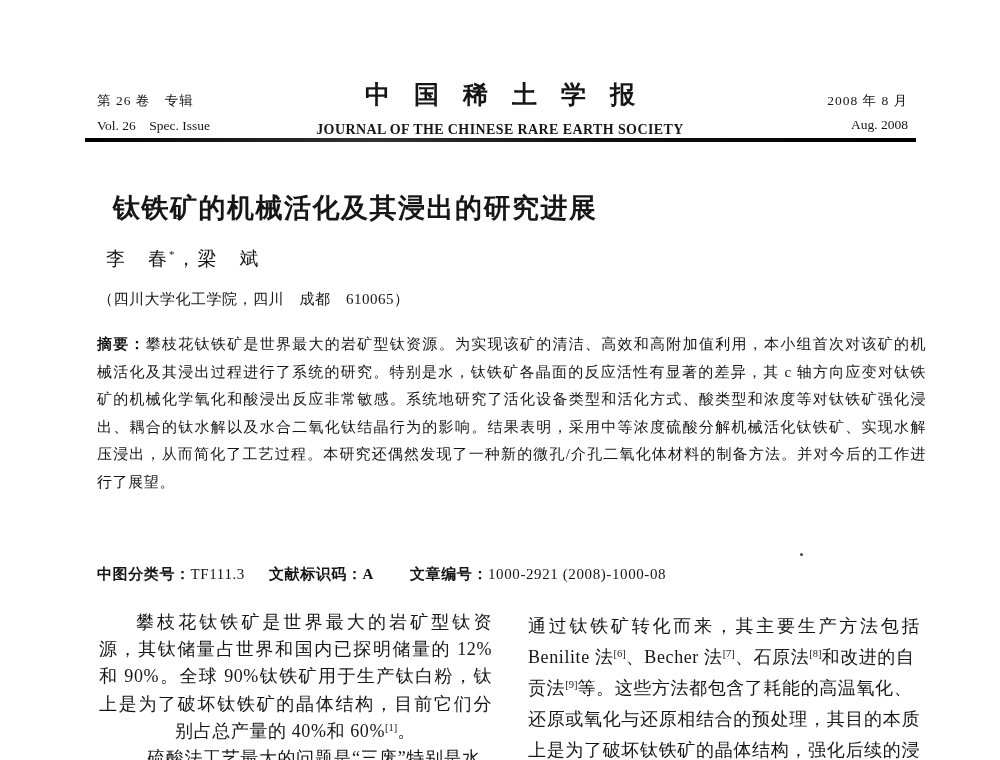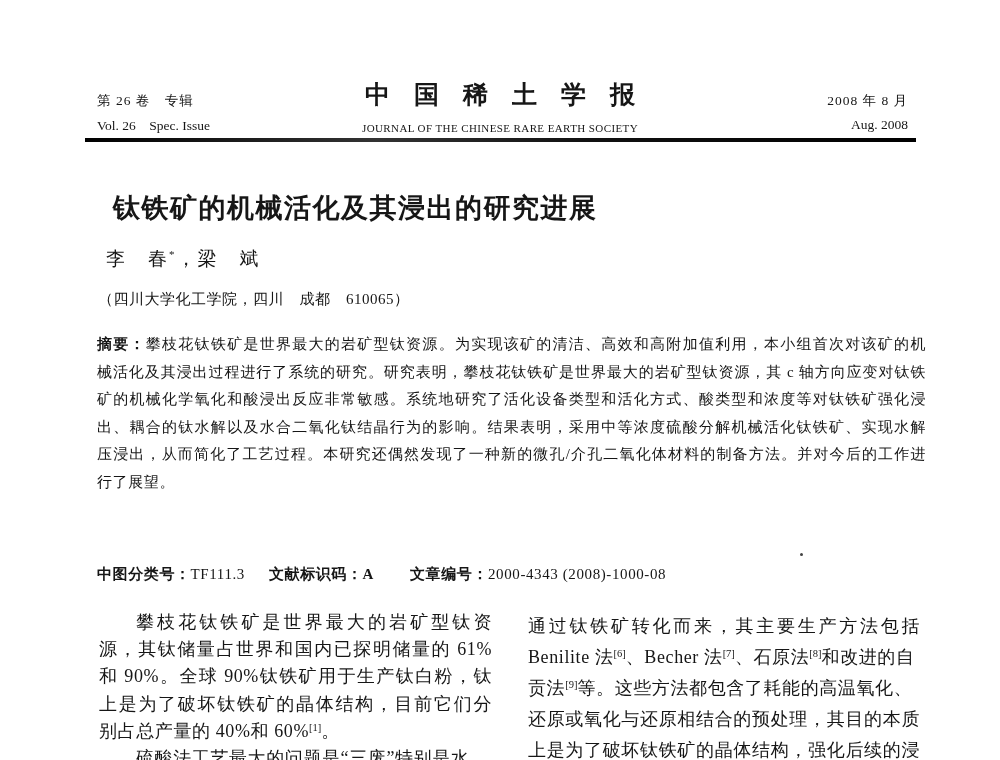--- a/index.html
+++ b/index.html
@@ -11,21 +11,21 @@
     overflow: hidden;
   }
   .page { position: relative; width: 1000px; height: 649px; background: #fff; }
 
   
   .hdr-vol-cn   { position: absolute; left: 97px;  top: 92px;  font-size: 13.5px; letter-spacing: 1px; }
   .hdr-vol-en   { position: absolute; left: 97px;  top: 117px; font-size: 13.5px; }
   .hdr-title-cn { position: absolute; left: 0; width: 1000px; top: 78px; text-align: center;
                   font-size: 25px; font-weight: 700; letter-spacing: 24px; text-indent: 24px; }
   .hdr-title-en { position: absolute; left: 0; width: 1000px; top: 122px; text-align: center;
-                  font-size: 11px; font-weight: 400; letter-spacing: 0.4px; }
+                  font-size: 14px; font-weight: 700; letter-spacing: 0.4px; }
   .hdr-date-cn  { position: absolute; right: 92px; top: 92px;  font-size: 13.5px; letter-spacing: 1px; }
   .hdr-date-en  { position: absolute; right: 92px; top: 117px; font-size: 13.5px; }
   .hdr-rule     { position: absolute; left: 85px; top: 138px; width: 831px; height: 4px;
                   background: linear-gradient(90deg, #000 0%, #333 35%, #111 60%, #000 100%); }
 
   
   .art-title   { position: absolute; left: 105px; top: 182px; font-size: 27px; font-weight: 700;
                  letter-spacing: 1.5px; }
   .art-authors { position: absolute; left: 106px; top: 246px; font-size: 19px; letter-spacing: 2px; }
   .art-authors sup { font-size: 11px; }
@@ -41,21 +41,21 @@
               letter-spacing: 0.6px; }
   .cls-line { position: absolute; left: 97px; top: 565px; width: 829px; font-size: 15px;
               letter-spacing: 0.6px; }
   .cls-line .val { margin-right: 24px; }
   .cls-line .val-b { font-weight: 700; margin-right: 36px; }
 
   
   .col { position: absolute; font-size: 18px; }
   .col-left  { left: 99px;  top: 609px; width: 393px; }
   .col-right { left: 528px; top: 611px; width: 392px; }
-  .col-left  .bline { height: 27.2px; line-height: 27.2px; letter-spacing: 0.6px; overflow: hidden; }
+  .col-left  .bline { height: 27.2px; line-height: 27.2px; letter-spacing: 0.6px; overflow: hidden; text-align: center; }
   .col-right .bline { height: 30.9px; line-height: 30.9px; letter-spacing: 0.6px; overflow: hidden; }
   .indent { text-indent: 37px; }
   .bline sup { font-size: 10.5px; line-height: 0; vertical-align: 6px; letter-spacing: 0; }
 
   .speck { position: absolute; left: 800px; top: 553px; width: 3px; height: 3px;
            background: #444; border-radius: 50%; }
 </style>
 </head>
 <body>
 
@@ -70,35 +70,35 @@
   <div class="hdr-rule"></div>
 
   <h1 class="art-title" style="margin:8px">钛铁矿的机械活化及其浸出的研究进展</h1>
 
   <div class="art-authors"><span>李　春</span><sup>*</sup><span>，梁　斌</span></div>
 
   <div class="art-affil">（四川大学化工学院，四川　成都　610065）</div>
 
   <div class="abstract">
     <div class="line jl"><b class="lbl">摘要：</b><span>攀枝花钛铁矿是世界最大的岩矿型钛资源。为实现该矿的清洁、高效和高附加值利用，本小组首次对该矿的机</span></div>
-    <div class="line jl">械活化及其浸出过程进行了系统的研究。研究表明，攀枝花钛铁矿是世界最大的岩矿型钛资源，其 c 轴方向应变对钛铁</div>
+    <div class="line jl">械活化及其浸出过程进行了系统的研究。特别是水，钛铁矿各晶面的反应活性有显著的差异，其 c 轴方向应变对钛铁</div>
     <div class="line jl">矿的机械化学氧化和酸浸出反应非常敏感。系统地研究了活化设备类型和活化方式、酸类型和浓度等对钛铁矿强化浸</div>
     <div class="line jl">出、耦合的钛水解以及水合二氧化钛结晶行为的影响。结果表明，采用中等浓度硫酸分解机械活化钛铁矿、实现水解</div>
     <div class="line jl">压浸出，从而简化了工艺过程。本研究还偶然发现了一种新的微孔/介孔二氧化体材料的制备方法。并对今后的工作进</div>
     <div class="line">行了展望。</div>
   </div>
 
 
-  <div class="cls-line"><b class="lbl">中图分类号：</b><span class="val">TF111.3</span><b class="lbl">文献标识码：</b><span class="val-b">A</span><b class="lbl">文章编号：</b><span>2000-4343 (2008)-1000-08</span></div>
+  <div class="cls-line"><b class="lbl">中图分类号：</b><span class="val">TF111.3</span><b class="lbl">文献标识码：</b><span class="val-b">A</span><b class="lbl">文章编号：</b><span>1000-2921 (2008)-1000-08</span></div>
 
   <div class="speck"></div>
 
   <div class="col col-left">
     <div class="bline jl indent">攀枝花钛铁矿是世界最大的岩矿型钛资</div>
-    <div class="bline jl">源，其钛储量占世界和国内已探明储量的 61%</div>
+    <div class="bline jl">源，其钛储量占世界和国内已探明储量的 12%</div>
     <div class="bline jl">和 90%。全球 90%钛铁矿用于生产钛白粉，钛</div>
     <div class="bline jl">上是为了破坏钛铁矿的晶体结构，目前它们分</div>
     <div class="bline"><span>别占总产量的 40%和 60%</span><sup>[1]</sup><span>。</span></div>
     <div class="bline indent">硫酸法工艺最大的问题是“三废”特别是水</div>
   </div>
 
   <div class="col col-right">
     <div class="bline jl">通过钛铁矿转化而来，其主要生产方法包括</div>
     <div class="bline"><span>Benilite 法</span><sup>[6]</sup><span>、Becher 法</span><sup>[7]</sup><span>、石原法</span><sup>[8]</sup><span>和改进的自</span></div>
     <div class="bline"><span>贡法</span><sup>[9]</sup><span>等。这些方法都包含了耗能的高温氧化、</span></div>

